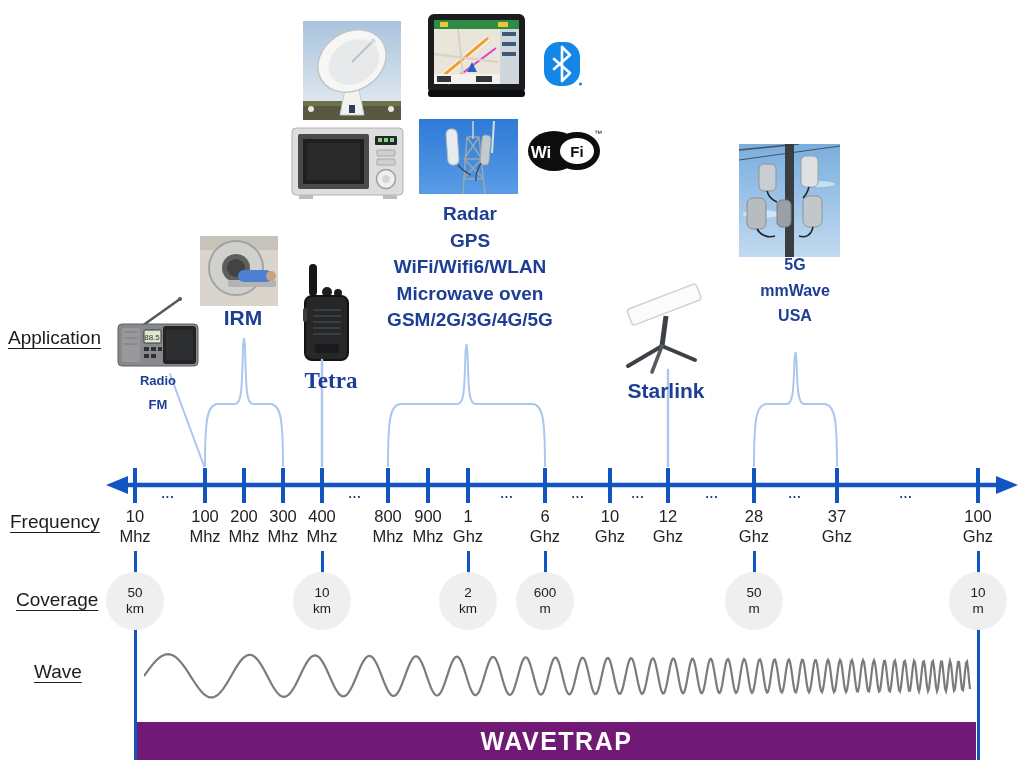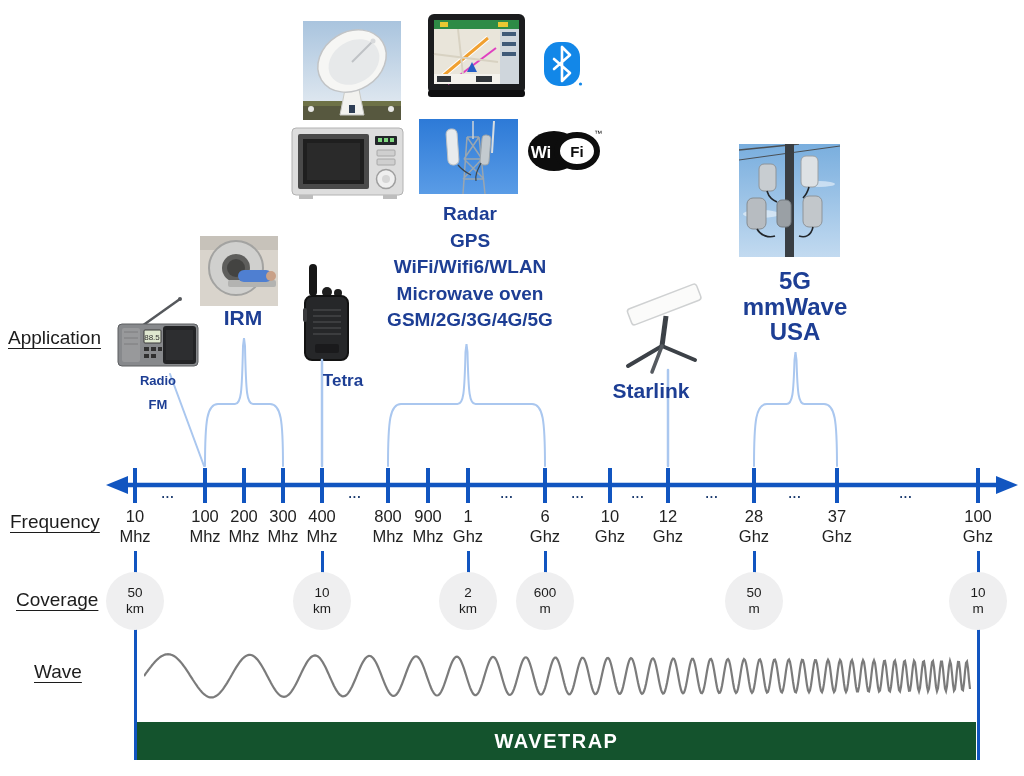--- a/index.html
+++ b/index.html
@@ -11,21 +11,21 @@
   .freq-label{font-size:16.5px;line-height:19.5px;color:#222;text-align:center;}
   .dots{font-size:12px;font-weight:bold;color:#16366b;letter-spacing:1px;text-align:center;width:30px;}
   .cov-circle{width:58px;height:58px;border-radius:50%;background:#efeff0;color:#1c1c1c;
               font-size:13.5px;line-height:16px;text-align:center;display:flex;flex-direction:column;
               justify-content:center;z-index:3;}
   .cov-line{width:3px;background:#1155c0;z-index:2;}
   .tickline{stroke:#1155c0;stroke-width:4;}
   #axis-base line{stroke:#1155c0;stroke-width:4.5;}
   #axis-base polygon{fill:#1155c0;}
   .conn{stroke:#aac7ef;fill:none;}
-  #banner{background:#14532d;color:#fff;font-weight:bold;font-size:20px;letter-spacing:1.5px;
+  #banner{background:#701a75;color:#fff;font-weight:bold;font-size:25px;letter-spacing:1.5px;
           text-align:center;line-height:38px;z-index:1;}
   #wave-path{stroke:#7b7b7b;stroke-width:2.2;fill:none;}
   svg text{font-family:"Liberation Sans",sans-serif;}
 </style>
 </head>
 <body>
 
 <div id="canvas">
 
   <div class="abs row-label" style="left:8px;top:320px;margin-top:7px;">Application</div>
@@ -229,34 +229,34 @@
   </svg>
 
   <div id="app-labels">
       <div class="abs app-label" style="left: 103px; top: 369px; width: 110px; font-size: 13px; line-height: 24px;">
         <div>Radio</div>
         <div>FM</div>
       </div>
       <div class="abs app-label" style="left: 188px; top: 306px; width: 110px; font-size: 21px; line-height: 24px;">
         <div>IRM</div>
       </div>
-      <div class="abs app-label" style="left: 288px; top: 369px; width: 110px; font-size: 17px; line-height: 24px;">
+      <div class="abs app-label" style="left: 276px; top: 369px; width: 110px; font-size: 23px; line-height: 24px; font-family: Liberation Serif, serif;">
         <div>Tetra</div>
       </div>
       <div class="abs app-label" style="left: 365px; top: 201px; width: 210px; font-size: 19px; line-height: 26.5px;">
         <div>Radar</div>
         <div>GPS</div>
         <div>WiFi/Wifi6/WLAN</div>
         <div>Microwave oven</div>
         <div>GSM/2G/3G/4G/5G</div>
       </div>
-      <div class="abs app-label" style="left: 576px; top: 379px; width: 150px; font-size: 21px; line-height: 24px; text-align: center;">
+      <div class="abs app-label" style="left: 591px; top: 379px; width: 150px; font-size: 21px; line-height: 24px; text-align: center;">
         <div>Starlink</div>
       </div>
-      <div class="abs app-label" style="left: 720px; top: 268px; width: 150px; font-size: 24px; line-height: 25.5px;">
+      <div class="abs app-label" style="left: 720px; top: 252px; width: 150px; font-size: 16px; line-height: 25.5px;">
         <div>5G</div>
         <div>mmWave</div>
         <div>USA</div>
       </div>
     </div>
   <div id="freq-labels">
       <div class="abs freq-label" style="left: 100px; top: 507px; width: 70px;">
         <div>10</div>
         <div>Mhz</div>
       </div>

